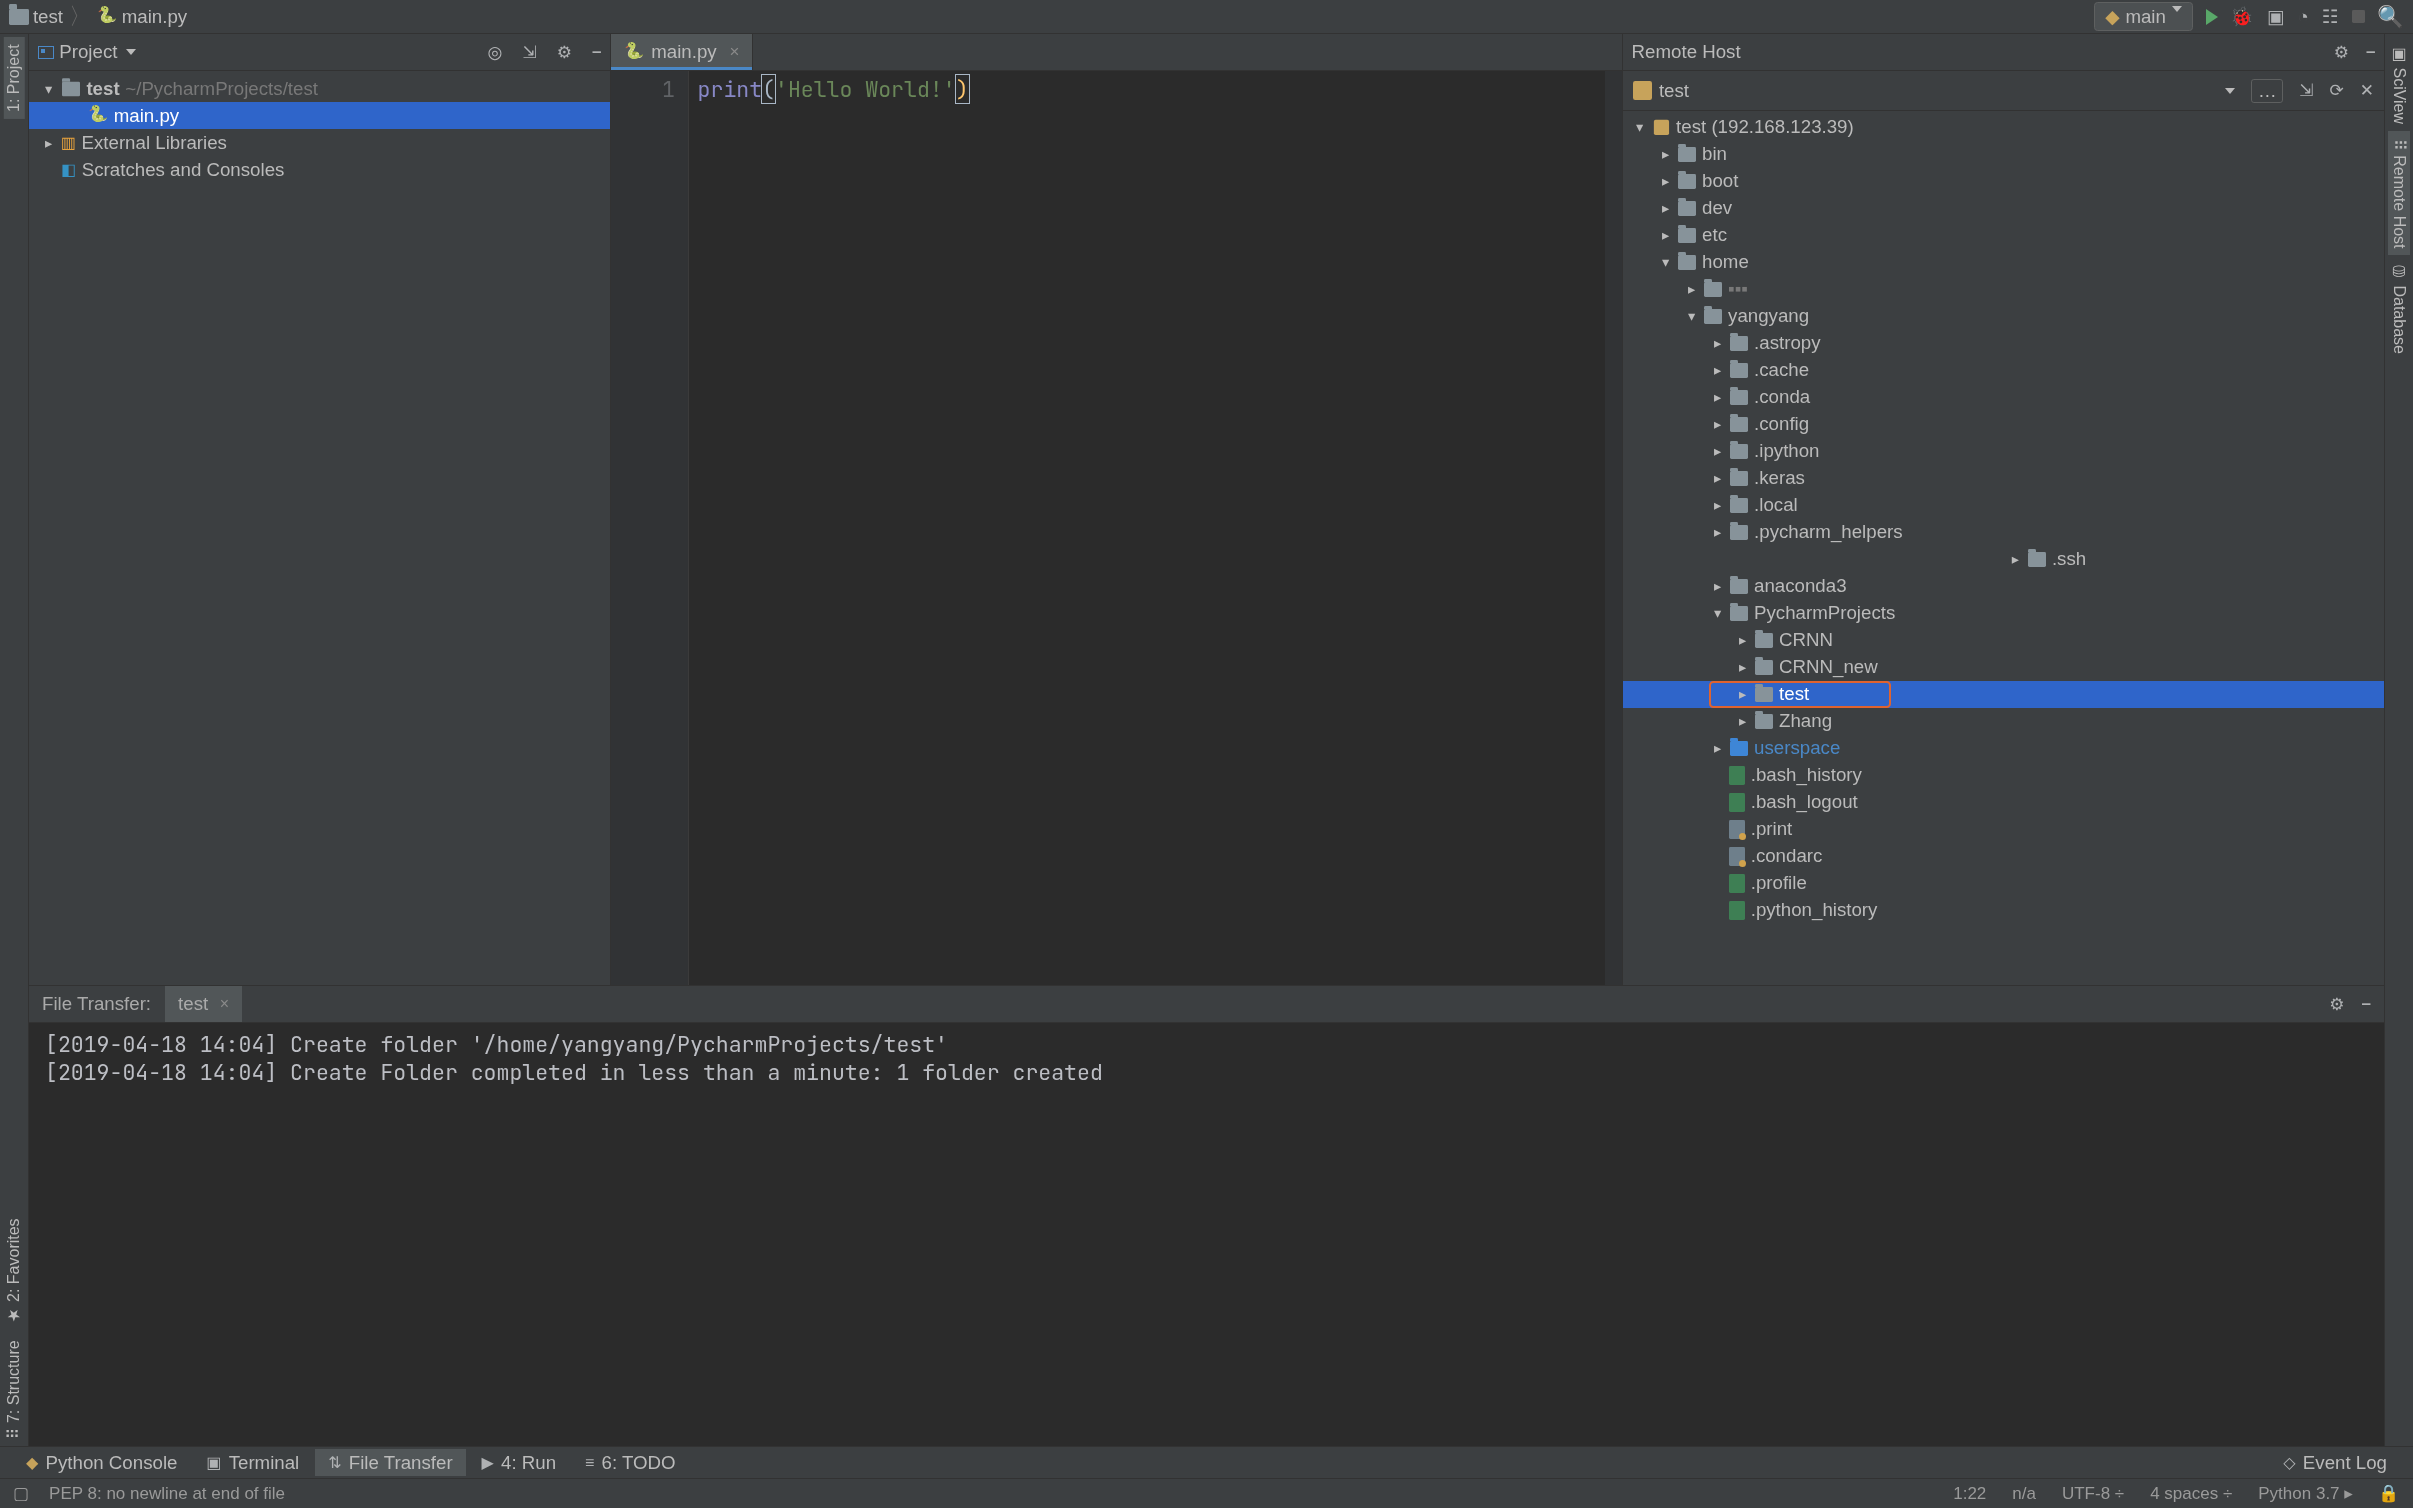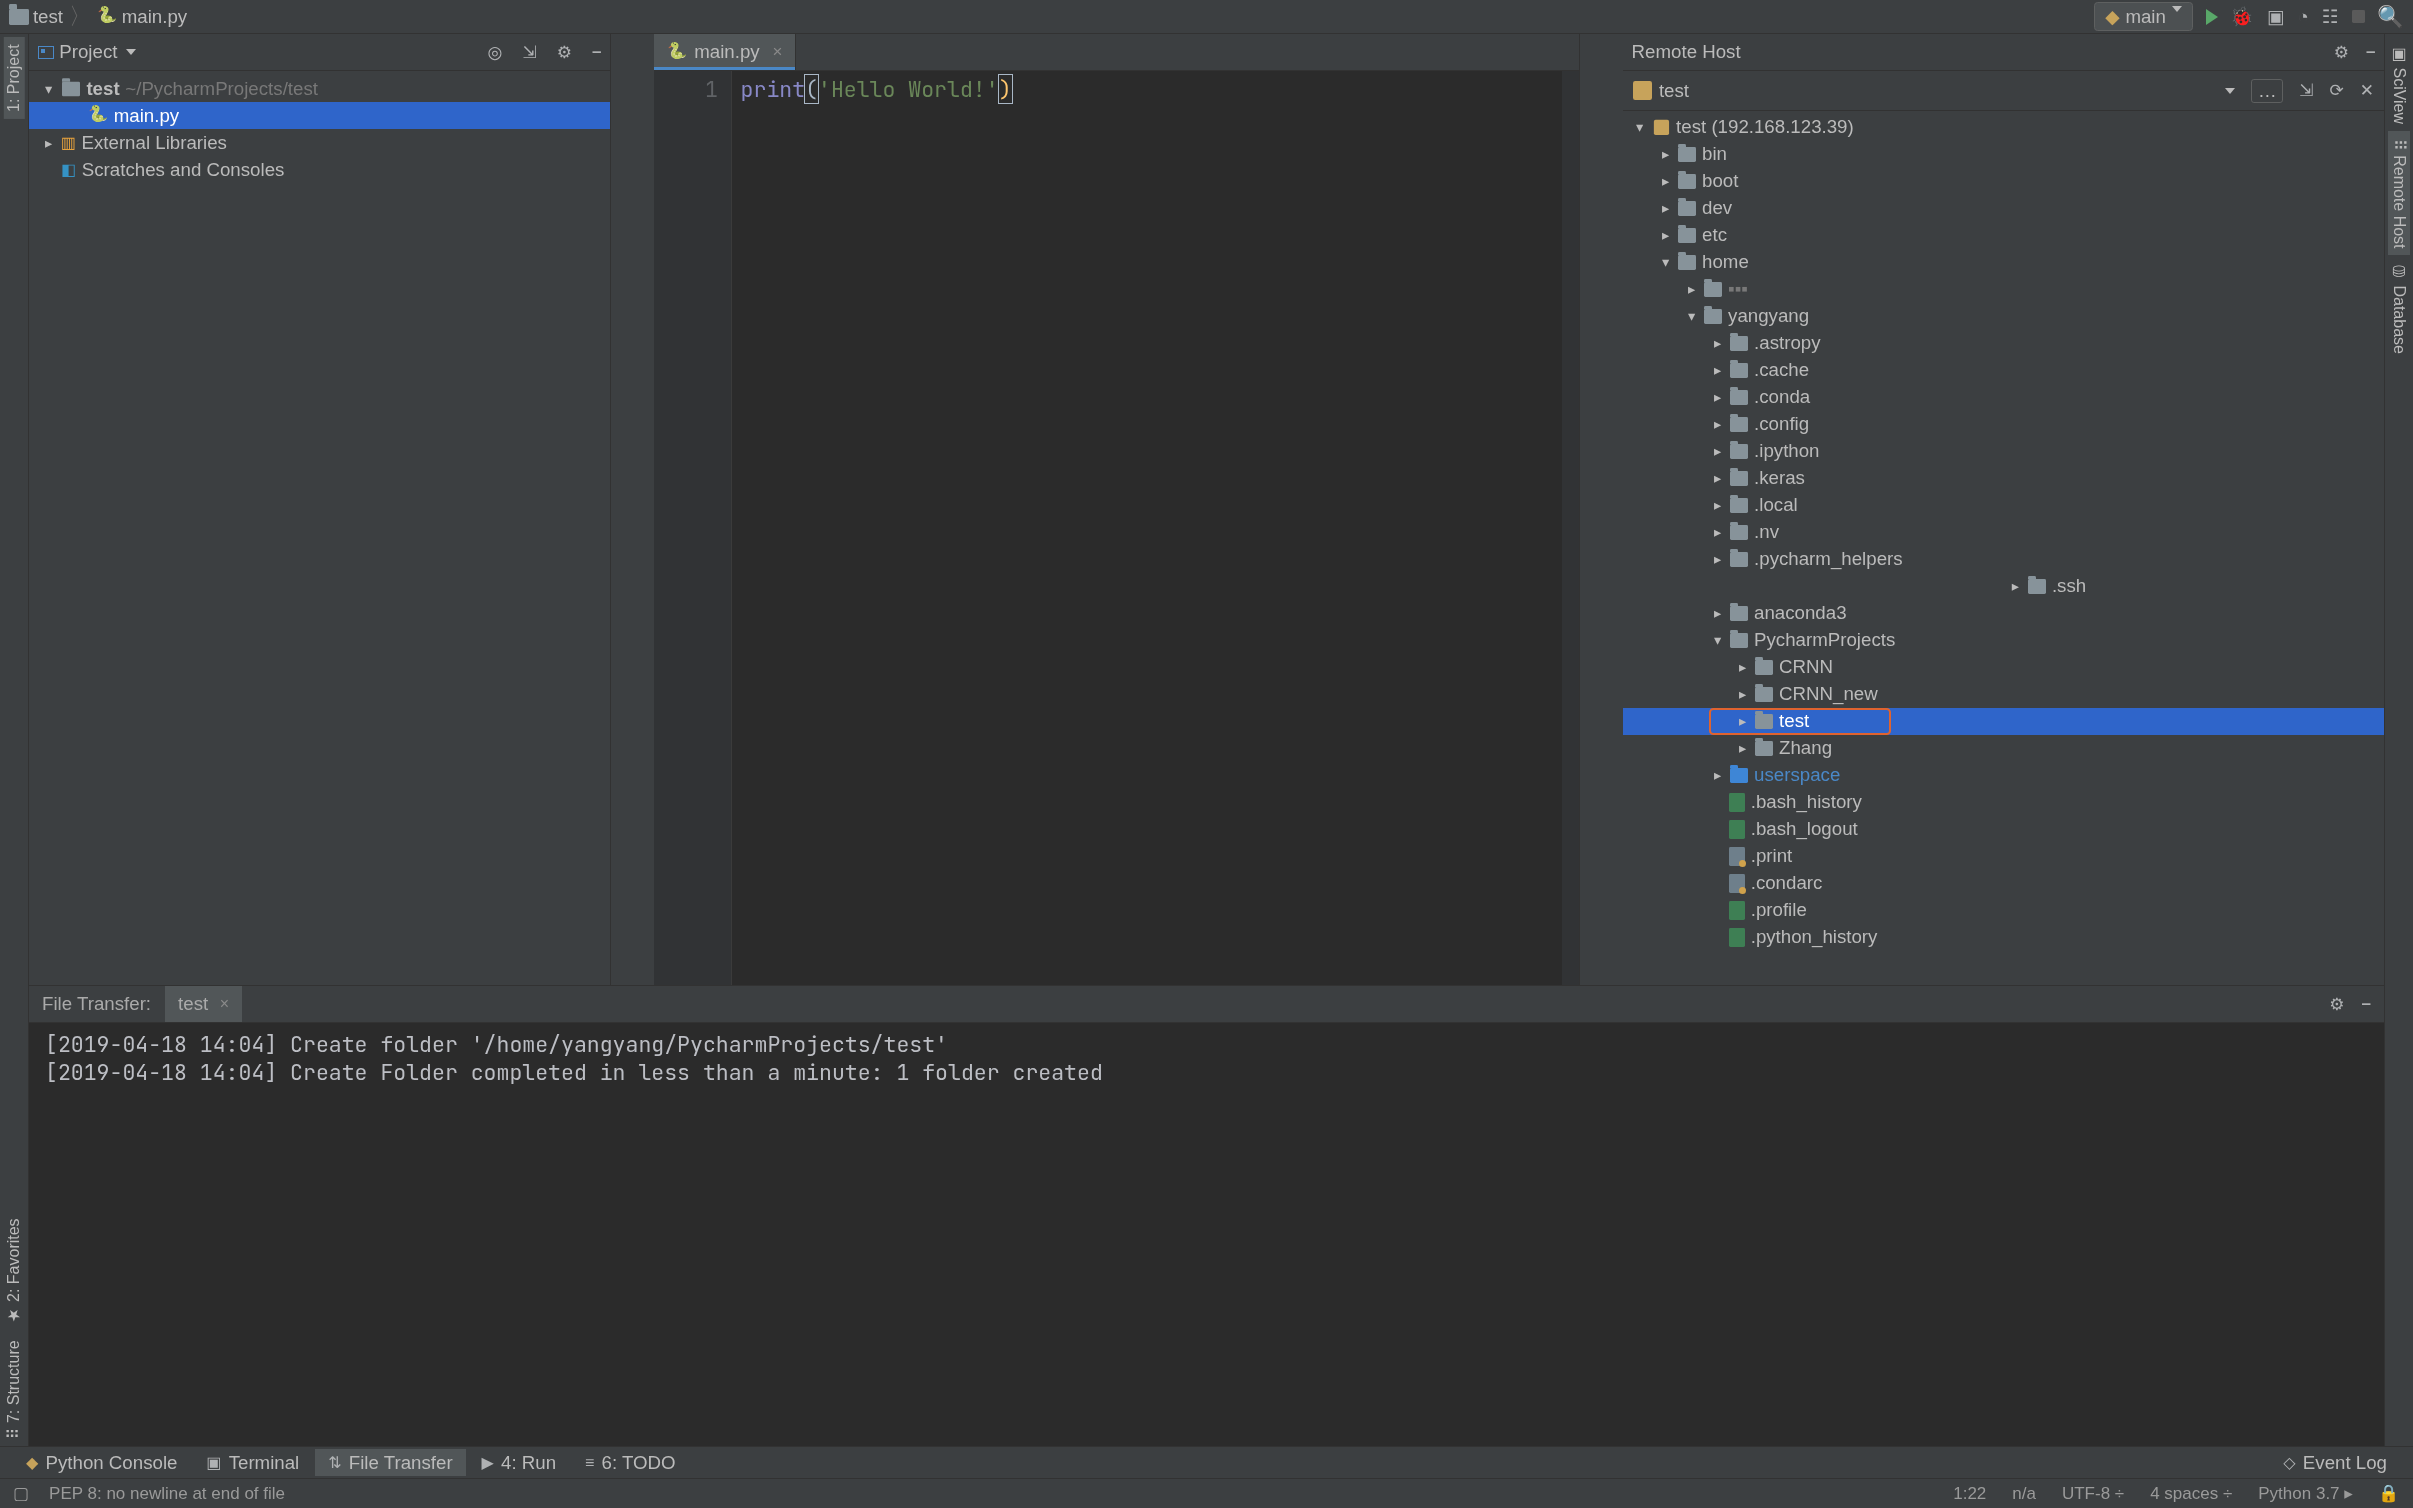--- a/index.html
+++ b/index.html
@@ -86,21 +86,21 @@
     display: flex; flex-direction: column; align-items:center;
     padding-top: 2.9px;
   }
   .right-gutter .vert-tab { transform: none; }
 
   
   .center-row {
     flex: 1 1 auto; display: flex; flex-direction: column; min-width:0;
   }
   .upper-row {
-    flex: 1 1 auto; display: flex; min-height:0;gap:43px;
+    flex: 1 1 auto; display: flex; min-height:0;
   }
 
   
   .project-panel {
     width: 582px;
     background: #3c3f41;
     border-right: 0.7px solid #323232;
     display: flex; flex-direction: column;
   }
   .panel-header {
@@ -437,25 +437,20 @@
               <span>.keras</span>
             </div>
           <div class="rt-row" style="padding-left:88px;">
               <span class="tree-arrow right"></span>
               <span class="rt-folder"></span>
               <span>.local</span>
             </div>
           <div class="rt-row" style="padding-left:88px;">
               <span class="tree-arrow right"></span>
               <span class="rt-folder"></span>
-              <span>.nv</span>
-            </div>
-          <div class="rt-row" style="padding-left:88px;">
-              <span class="tree-arrow right"></span>
-              <span class="rt-folder"></span>
               <span>.pycharm_helpers</span>
             </div>
           <div class="rt-row" style="padding-left:88px;justify-content:center;">
               <span class="tree-arrow right"></span>
               <span class="rt-folder"></span>
               <span>.ssh</span>
             </div>
           <div class="rt-row" style="padding-left:88px;">
               <span class="tree-arrow right"></span>
               <span class="rt-folder"></span>

